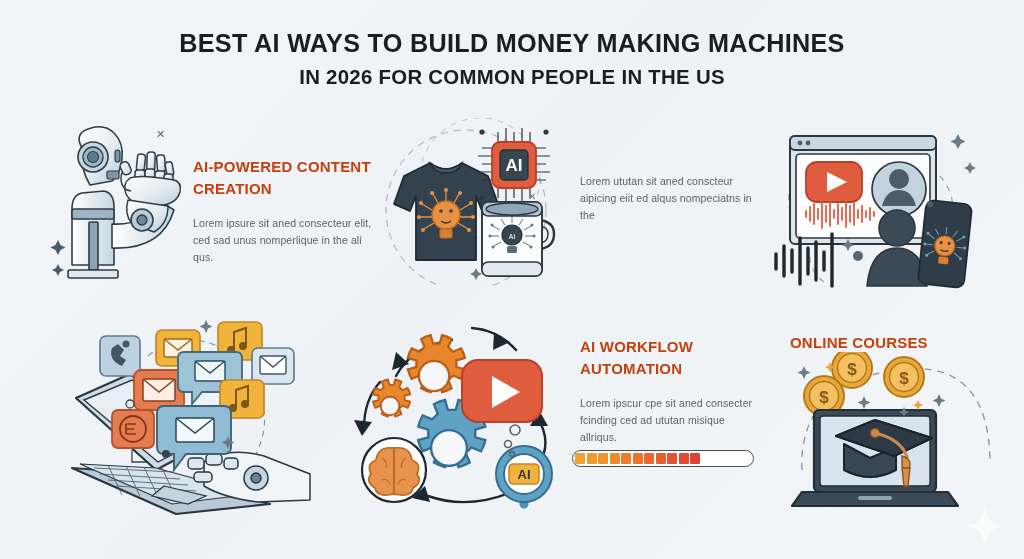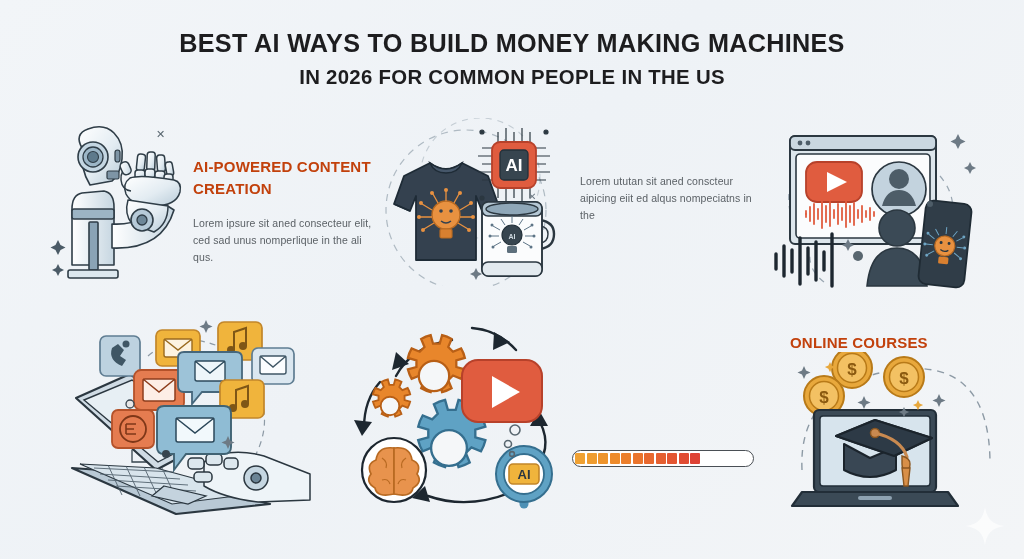--- a/index.html
+++ b/index.html
@@ -496,20 +496,24 @@
       </g>
 
       <g fill="none" stroke="#58666f" stroke-width="1.6">
         <circle cx="163" cy="112" r="5"></circle>
         <circle cx="156" cy="126" r="3.5"></circle>
         <circle cx="160" cy="136" r="2.4"></circle>
       </g>
     </svg>
   </div>
 
+  <div class="txt" style="left:580px; top:336px; width:178px;">
+    <h3>AI WORKFLOW AUTOMATION</h3>
+    <p>Lorem ipscur cpe sit aned consecter fcinding ced ad ututan misique allriqus.</p>
+  </div>
 
   <div class="progress-wrap">
     <div class="progress-fill" id="progress-fill">
         <div class="seg" style="background: rgb(240, 161, 50);"></div>
         <div class="seg" style="background: rgb(239, 156, 47);"></div>
         <div class="seg" style="background: rgb(238, 148, 44);"></div>
         <div class="seg" style="background: rgb(238, 139, 43);"></div>
         <div class="seg" style="background: rgb(236, 127, 44);"></div>
         <div class="seg" style="background: rgb(234, 116, 44);"></div>
         <div class="seg" style="background: rgb(232, 104, 46);"></div>

